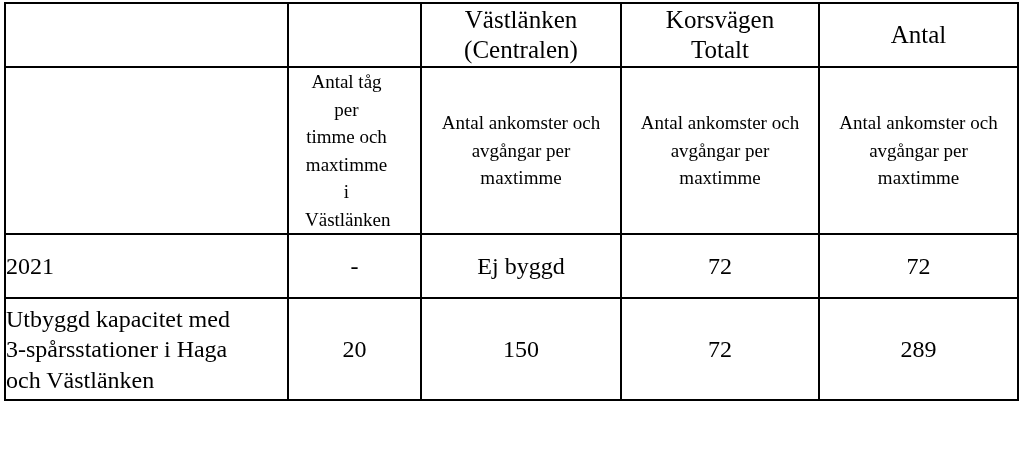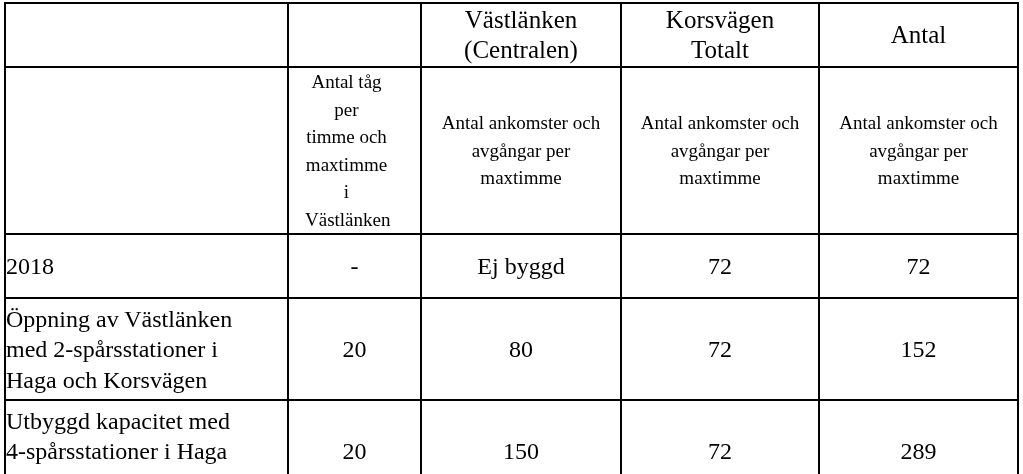--- a/index.html
+++ b/index.html
@@ -131,43 +131,32 @@
           <div>maxtimme</div>
         </td>
         <td class="hdr-sub">
           <div>Antal ankomster och</div>
           <div>avgångar per</div>
           <div>maxtimme</div>
         </td>
       </tr>
 
       <tr class="r-2018">
-        <td class="row-label">2018</td>
+        <td class="row-label">2021</td>
         <td class="row-val">-</td>
         <td class="row-val">Ej byggd</td>
         <td class="row-val">72</td>
         <td class="row-val">72</td>
       </tr>
 
-      <tr class="r-oppning">
-        <td class="row-label top-align">
-          <div>Öppning av Västlänken</div>
-          <div>med 2-spårsstationer i</div>
-          <div>Haga och Korsvägen</div>
-        </td>
-        <td class="row-val val-top">20</td>
-        <td class="row-val val-top">80</td>
-        <td class="row-val val-top">72</td>
-        <td class="row-val val-top">152</td>
-      </tr>
 
       <tr class="r-utbyggd">
         <td class="row-label top-align">
           <div>Utbyggd kapacitet med</div>
-          <div>4-spårsstationer i Haga</div>
+          <div>3-spårsstationer i Haga</div>
           <div>och Västlänken</div>
         </td>
         <td class="row-val val-top">20</td>
         <td class="row-val val-top">150</td>
         <td class="row-val val-top">72</td>
         <td class="row-val val-top">289</td>
       </tr>
     </tbody>
   </table>
 </div>

